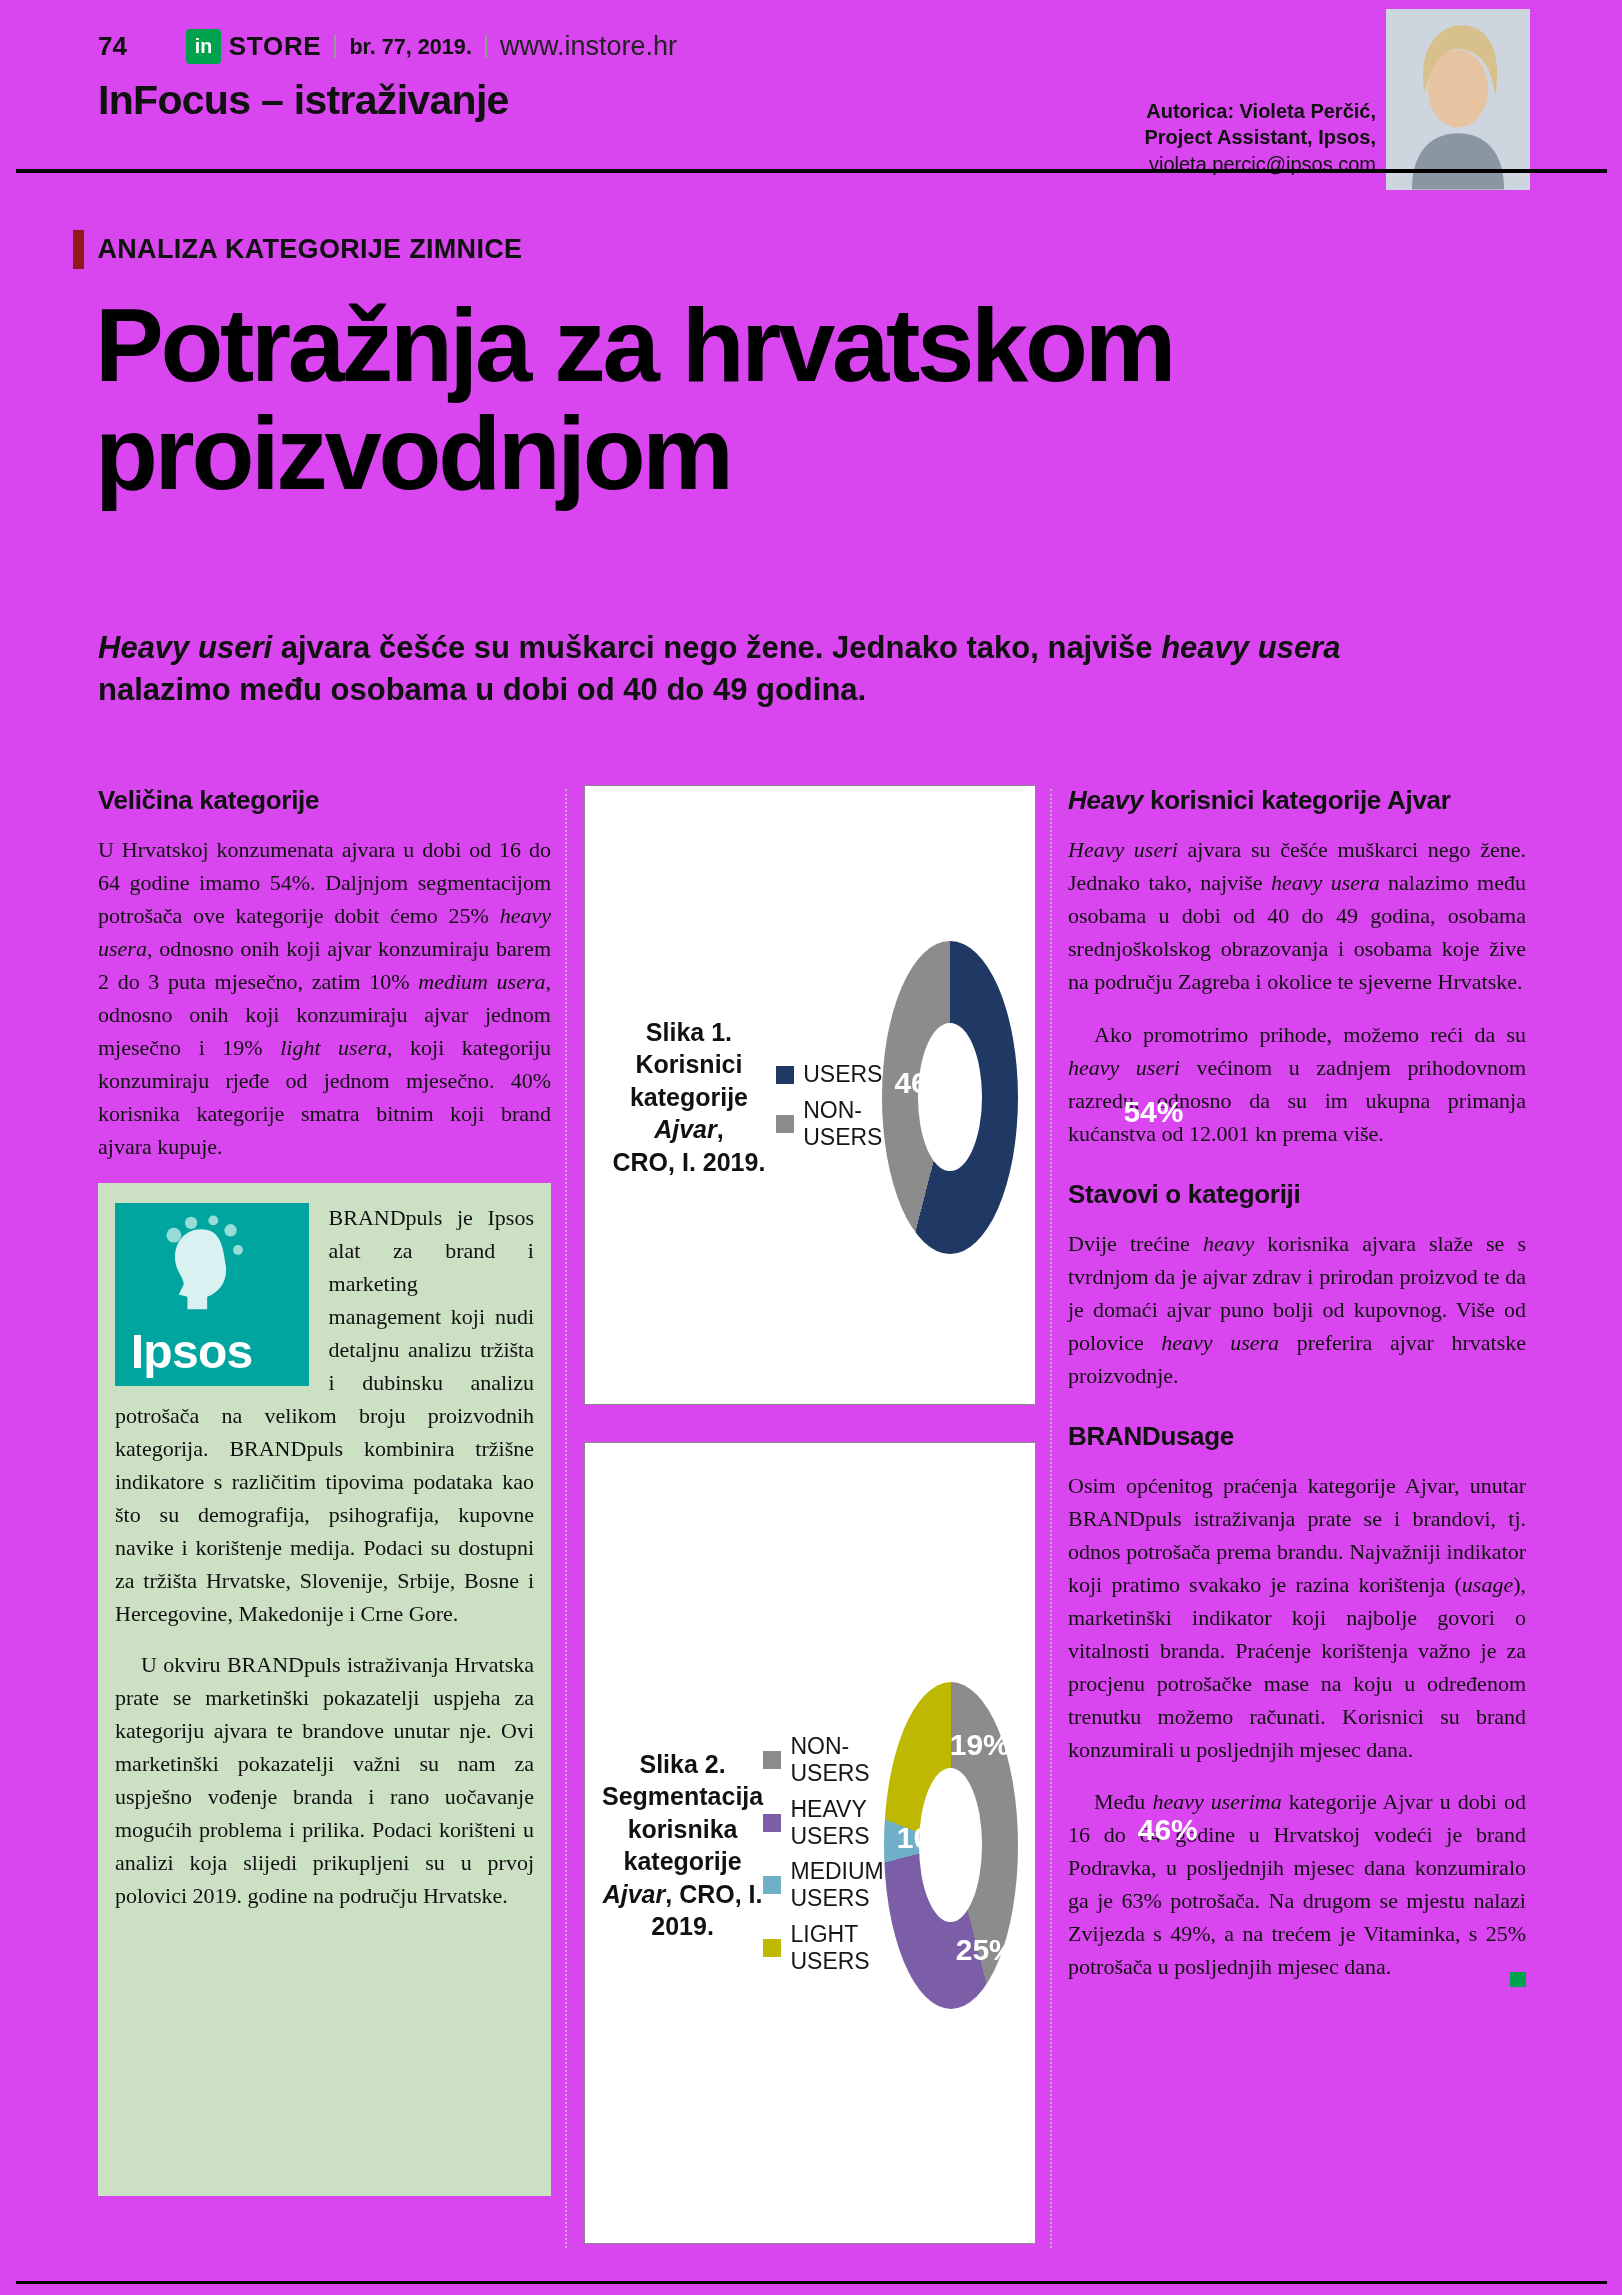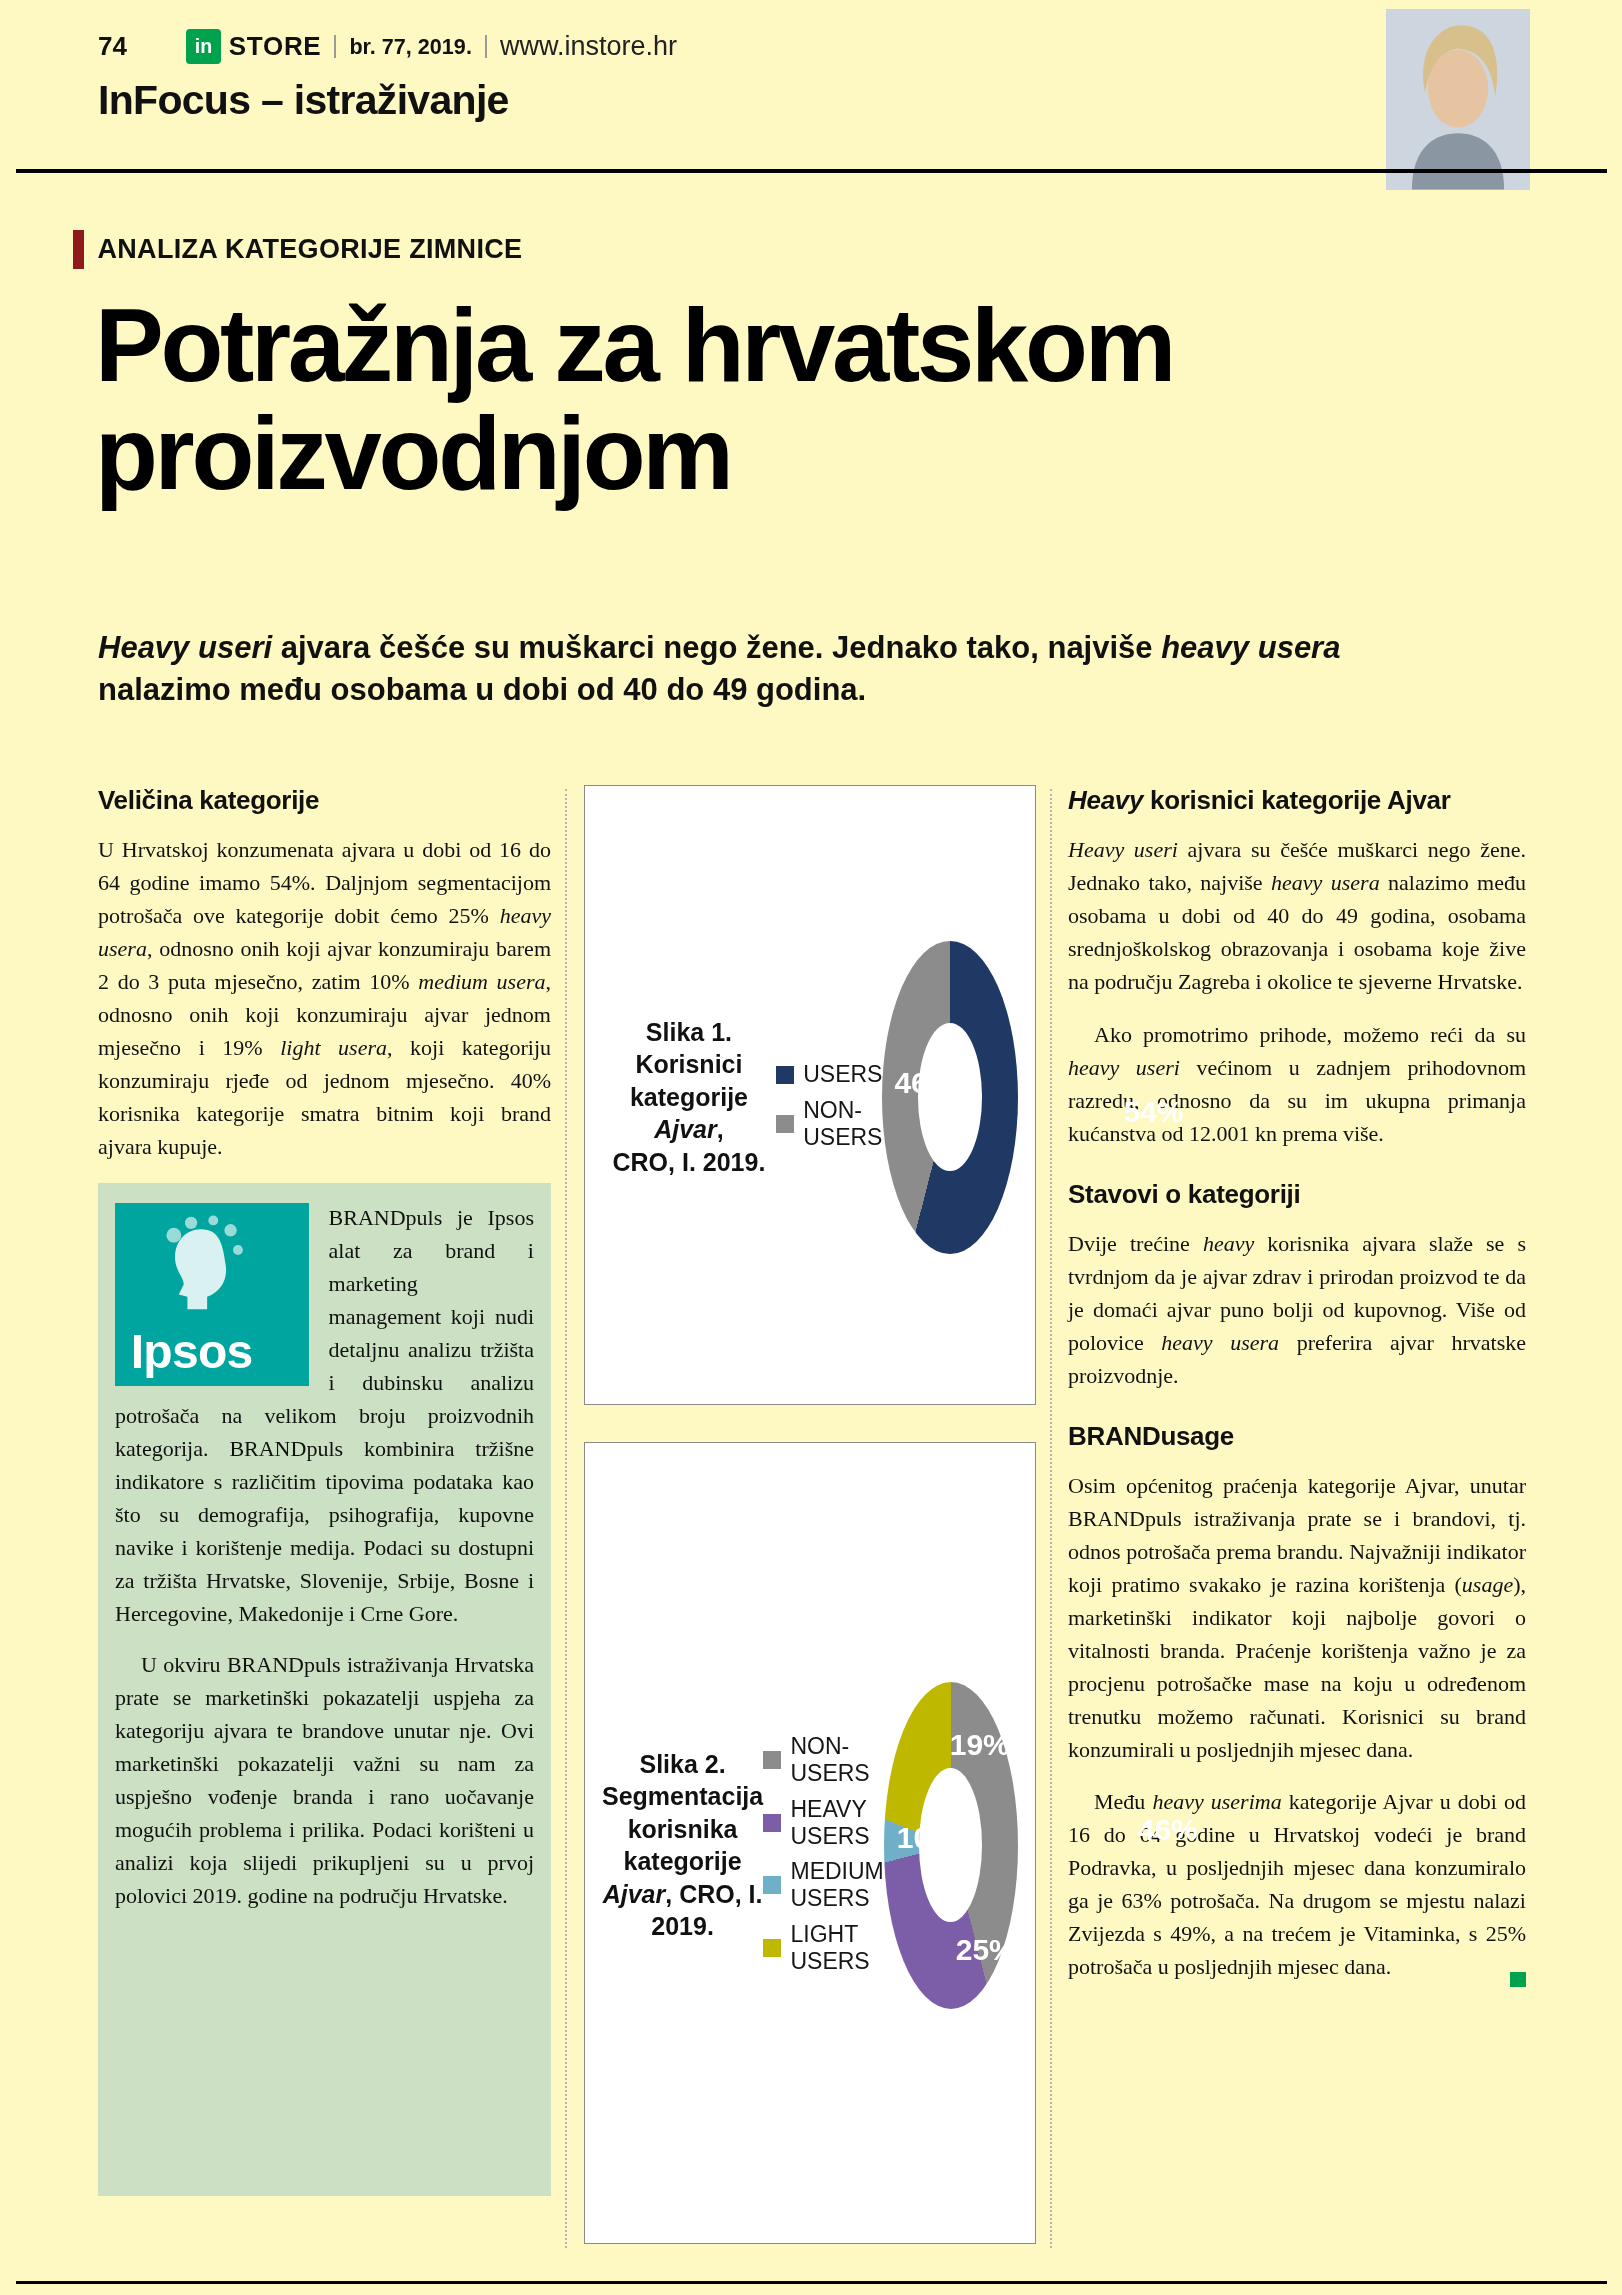--- a/index.html
+++ b/index.html
@@ -1,21 +1,21 @@
 <!DOCTYPE html>
 <html lang="hr" style="font-size:10.5px"><head>
 <meta charset="utf-8">
 <style>
   * { margin:0; padding:0; box-sizing:border-box; }
   html,body { background:#ffffff; }
   body {
     width:1623px; height:2295px; position:relative; overflow:hidden;
     font-family:"Liberation Sans", sans-serif; color:#111;
   }
-  .page { position:absolute; inset:0; background:#fef9c3; }
+  .page { position:absolute; inset:0; background:#d946ef; }
 
   
   .topbar { position:absolute; left:98px; top:29px; display:flex; align-items:center; gap:13px; }
   .pagenum { font-weight:bold; font-size:26px; margin-right:46px; }
   .logo-box { display:flex; align-items:center; gap:7.9px; }
   .logo-in {
     width:35px; height:35px; background:#00a24d; color:#fff; font-weight:bold;
     display:flex; align-items:center; justify-content:center; font-size:19.6px; border-radius:3.9px;
   }
   .logo-store { font-weight:bold; font-size:26px; letter-spacing:0.7px; color:#111; }
@@ -117,20 +117,25 @@
       <span class="logo-store">STORE</span>
     </span>
     <span class="tb-sep"></span>
     <span class="tb-issue">br. 77, 2019.</span>
     <span class="tb-sep"></span>
     <span class="tb-site">www.instore.hr</span>
   </div>
 
   <div class="section-title">InFocus – istraživanje</div>
 
+  <div class="author-block">
+    <div class="a1">Autorica: Violeta Perčić,</div>
+    <div class="a1">Project Assistant, Ipsos,</div>
+    <div class="a2">violeta.percic@ipsos.com</div>
+  </div>
 
   <div class="author-photo">
     <svg viewBox="0 0 100 125">
       <rect width="100" height="125" fill="#cdd6de"></rect>
       <path d="M18,125 C18,96 34,86 50,86 C66,86 82,96 82,125 Z" fill="#8a97a3"></path>
       <ellipse cx="50" cy="55" rx="21" ry="27" fill="#e6c3a1"></ellipse>
       <path d="M27,58 C21,26 38,11 52,11 C71,11 81,28 76,60 C73,40 67,29 50,27 C36,29 30,42 27,58 Z" fill="#d8c08c"></path>
     </svg>
   </div>
 

